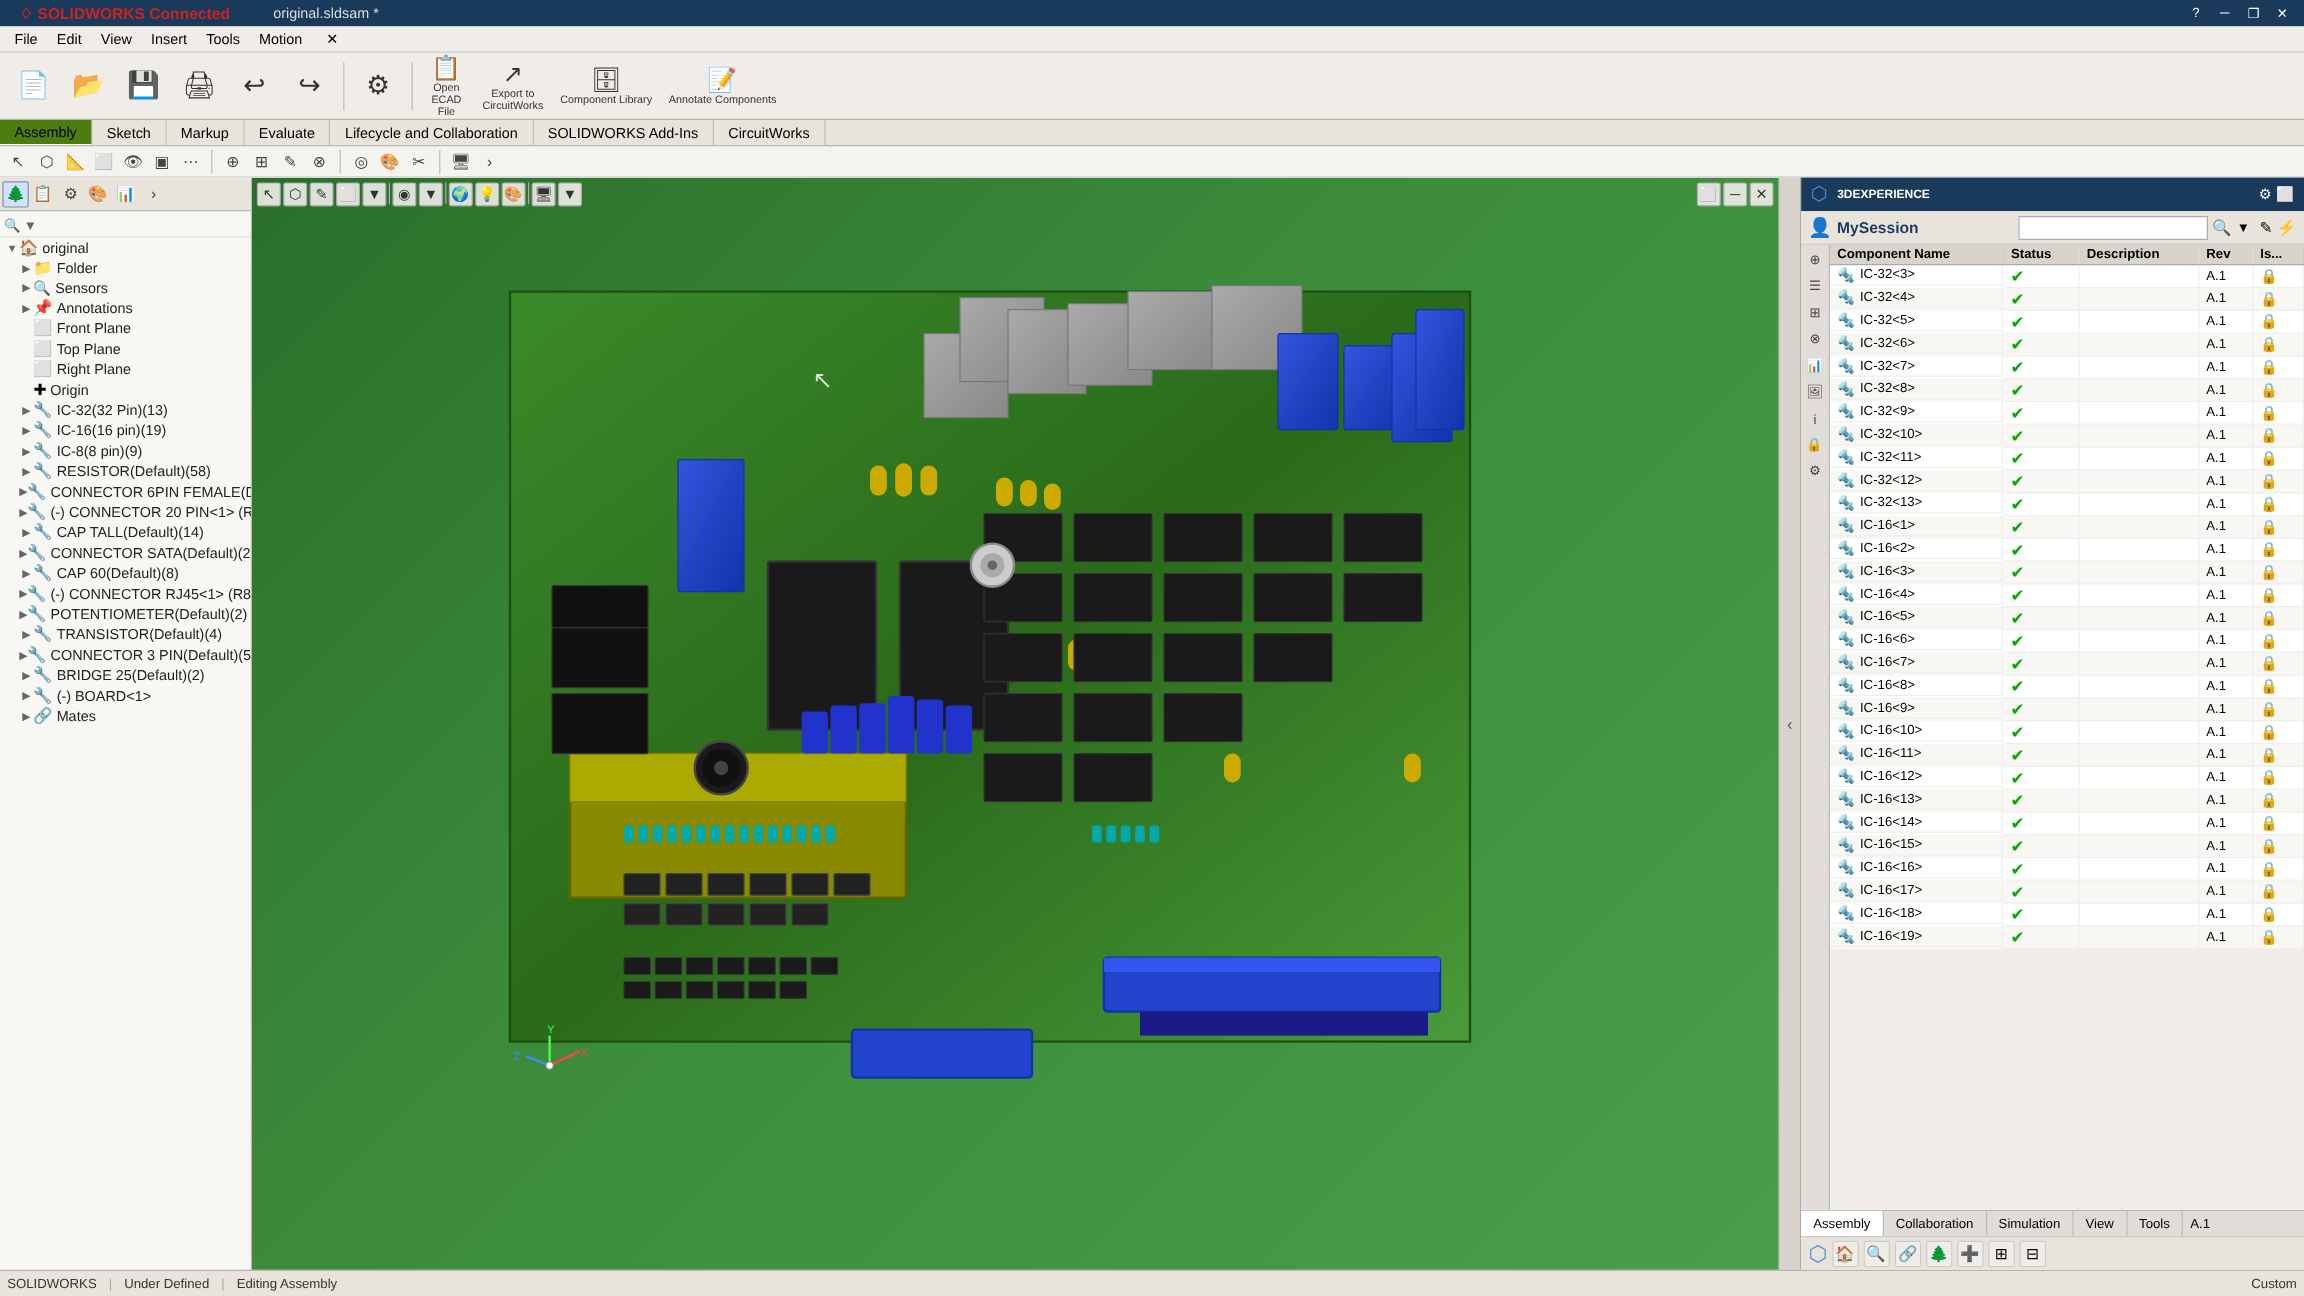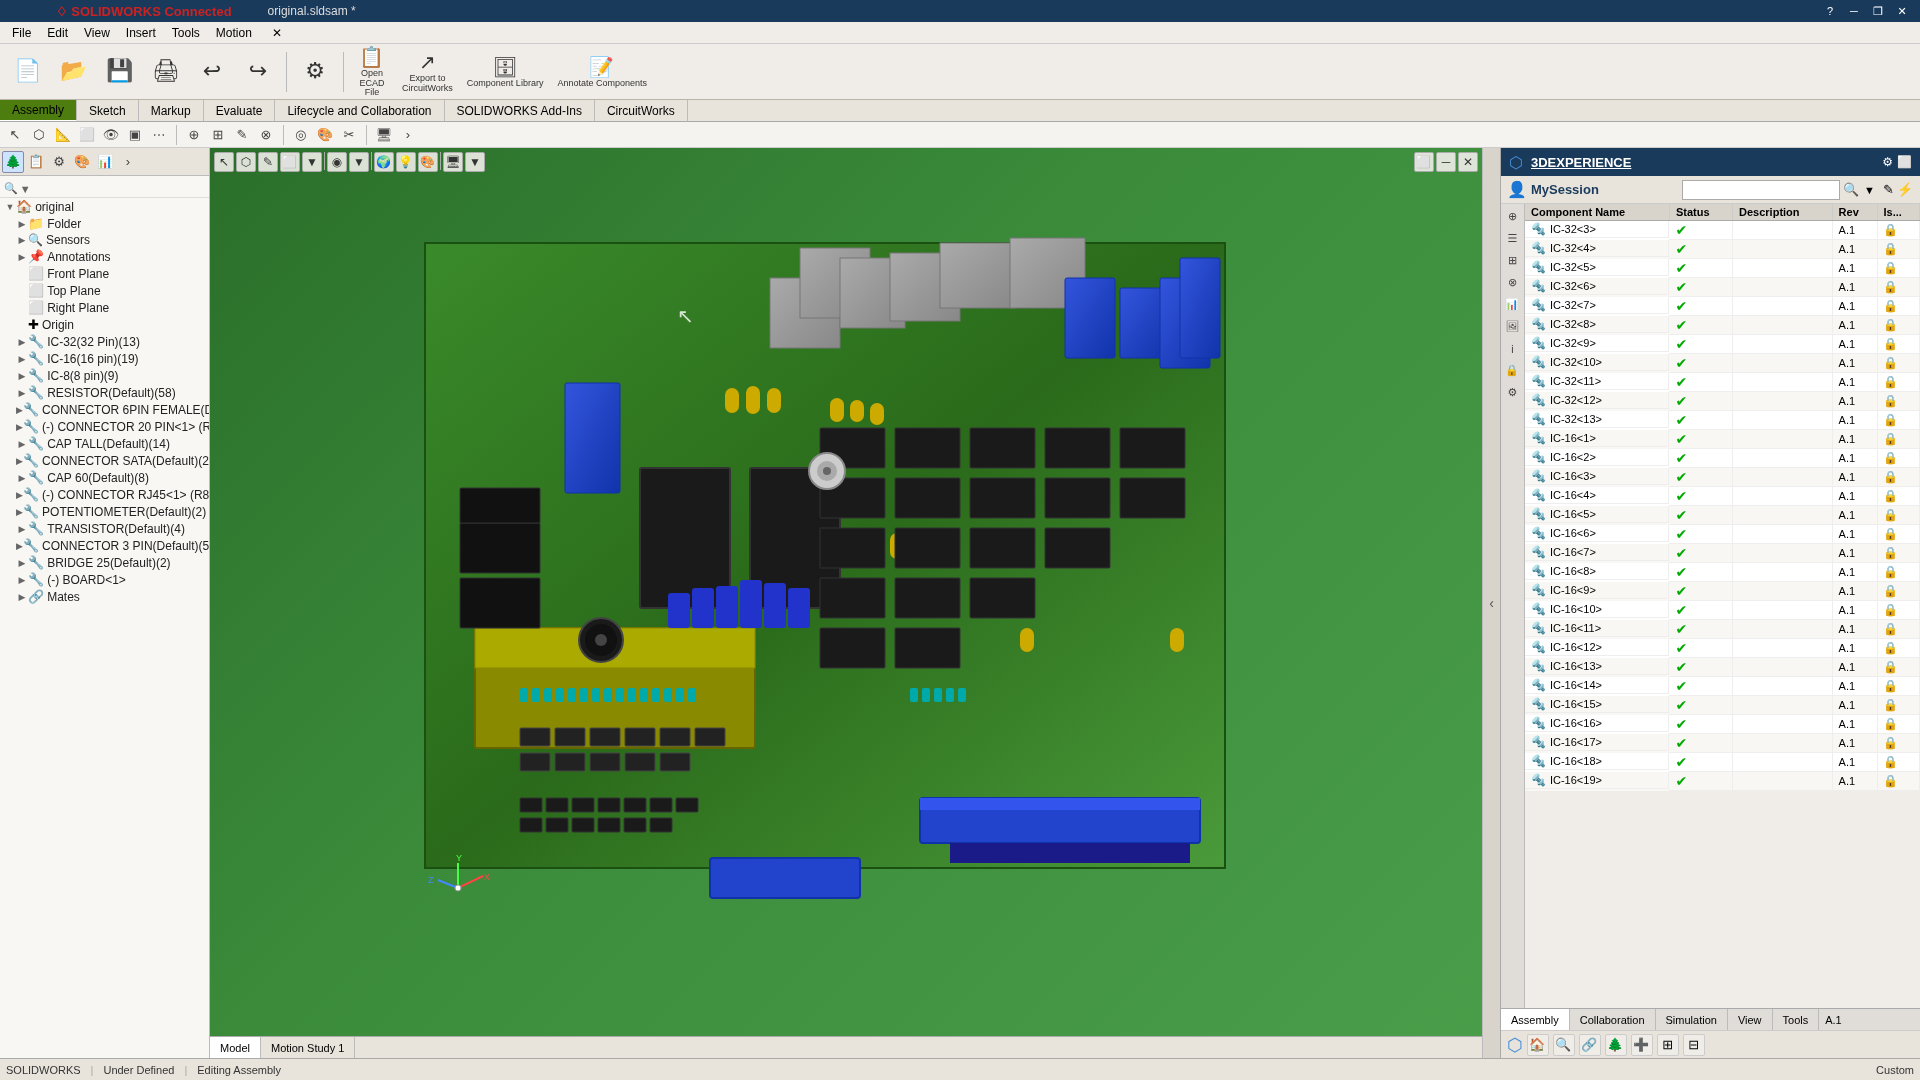--- a/index.html
+++ b/index.html
@@ -188,21 +188,21 @@
       flex-direction: column;
     }
     #right-header {
       height: 28px;
       background: #1a3a5c;
       display: flex;
       align-items: center;
       padding: 0 8px;
       justify-content: space-between;
     }
-    #right-header .title { color: white; font-size: 13px; font-weight: bold; text-decoration: underline; }
+    #right-header .title { color: white; font-size: 10px; font-weight: bold; }
     #right-header .controls { display: flex; gap: 4px; }
     #right-header .ctrl-btn { color: white; cursor: pointer; font-size: 12px; }
 
     #right-search {
       height: 28px;
       background: #e8e4dc;
       display: flex;
       align-items: center;
       padding: 2px 6px;
       gap: 4px;
@@ -358,21 +358,21 @@
       font-size: 12px;
       font-weight: bold;
     }
   </style>
 </head>
 <body>
 
 <div id="titlebar">
   <div style="display:flex;align-items:center;gap:8px;">
     <div id="sw-logo">
-      <span style="color:#cc2222;font-weight:bold;font-size:13px;margin-left:40px;">♢ SOLIDWORKS Connected</span>
+      <span style="color:#cc2222;font-weight:bold;font-size:13px;">♢ SOLIDWORKS Connected</span>
     </div>
     <span style="color:#ddd;font-size:12px;margin-left:20px;">original.sldsam *</span>
   </div>
   <div class="controls">
     <span style="color:white;">?</span>
     <span>─</span>
     <span>❐</span>
     <span class="close">✕</span>
   </div>
 </div>
@@ -788,24 +788,20 @@
         <line x1="0" y1="0" x2="25" y2="-12" stroke="#ff4444" stroke-width="2"></line>
         <line x1="0" y1="0" x2="0" y2="-25" stroke="#44ff44" stroke-width="2"></line>
         <line x1="0" y1="0" x2="-20" y2="-8" stroke="#4488ff" stroke-width="2"></line>
         <text x="26" y="-8" font-size="9" fill="#ff4444">X</text>
         <text x="-2" y="-27" font-size="9" fill="#44ff44">Y</text>
         <text x="-30" y="-5" font-size="9" fill="#4488ff">Z</text>
         <circle cx="0" cy="0" r="3" fill="#fff" stroke="#999"></circle>
       </g>
     </svg>
 
-    <div id="viewport-bottom-tabs">
-      <div class="vbt-tab active">Model</div>
-      <div class="vbt-tab">Motion Study 1</div>
-    </div>
   </div>
 
   <div id="collapse-btn">‹</div>
 
   <div id="right-panel">
 
     <div id="right-header">
       <div style="display:flex;align-items:center;gap:8px;">
         <span style="color:#4a90d9;font-size:16px;">⬡</span>
         <span class="title">3DEXPERIENCE</span>

